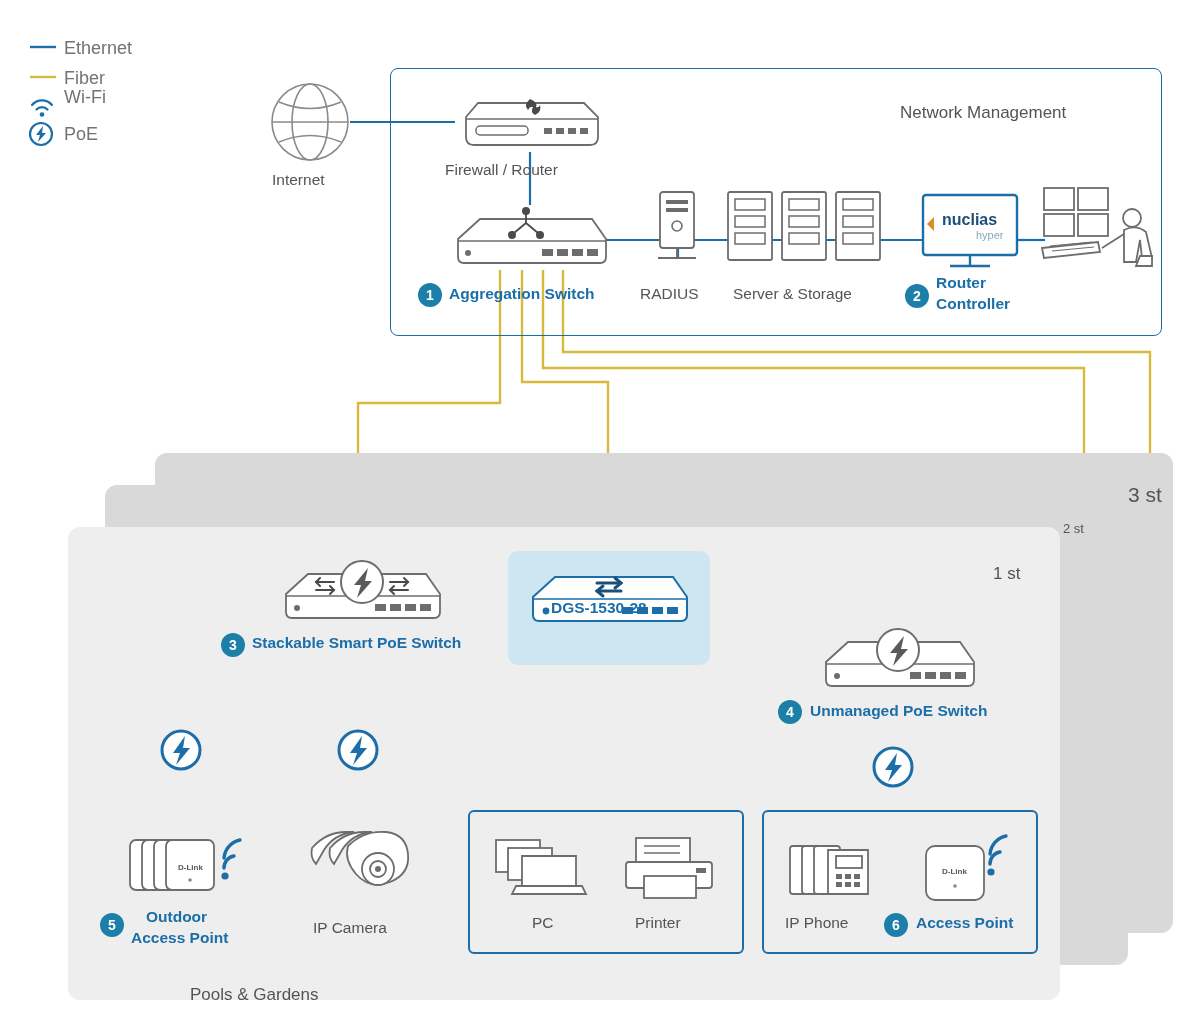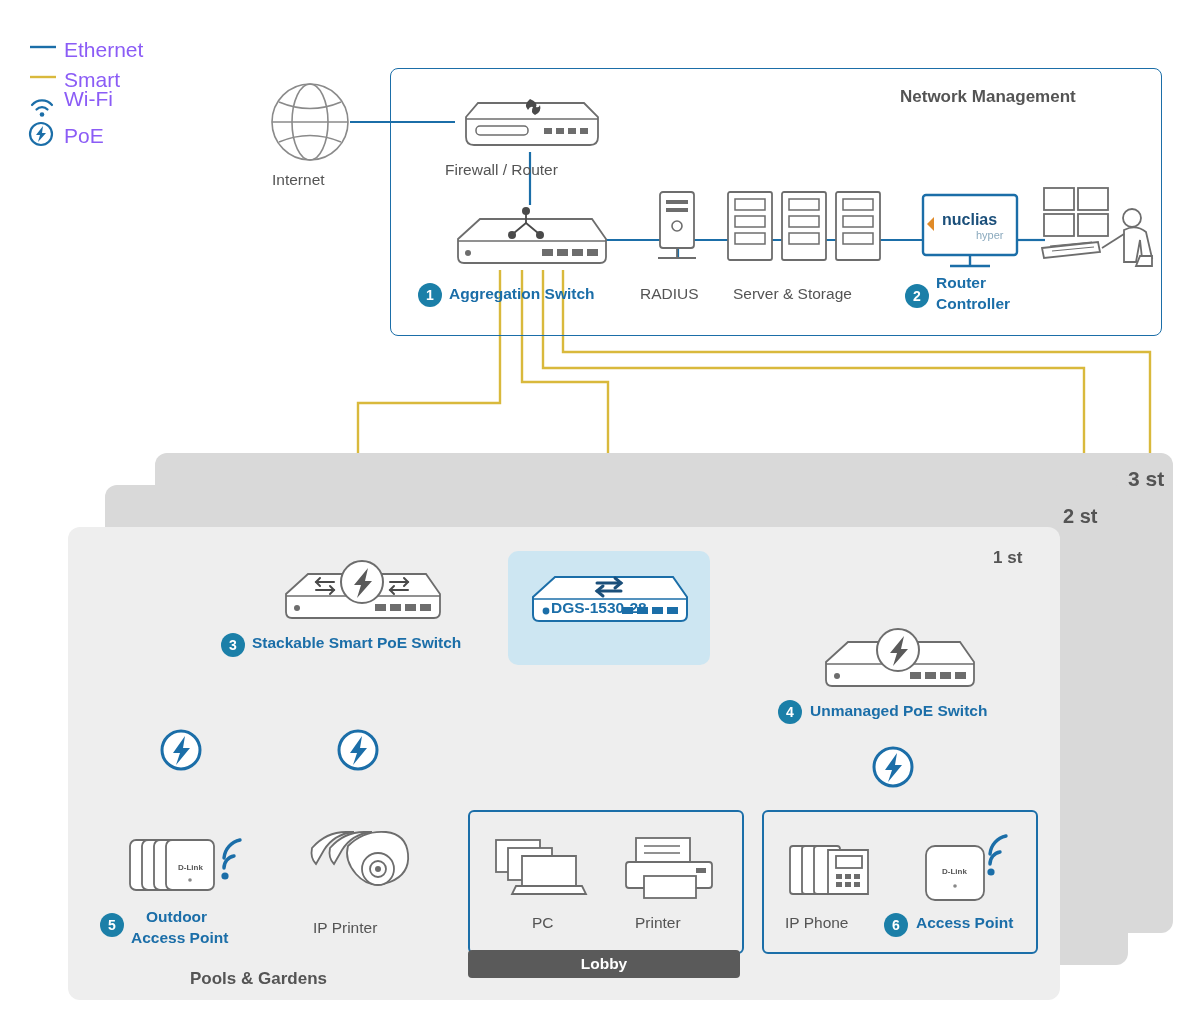--- a/index.html
+++ b/index.html
@@ -3,24 +3,24 @@
 <meta charset="utf-8">
 <style>
   html,body{margin:0;padding:0;background:#ffffff;}
   body{width:1200px;height:1034px;position:relative;font-family:"Liberation Sans",sans-serif;overflow:hidden;}
   #stage{position:absolute;left:0;top:0;width:1200px;height:1034px;}
   .abs{position:absolute;}
   svg.layer{position:absolute;left:0;top:0;width:1200px;height:1034px;overflow:visible;}
   .lbl{position:absolute;font-size:15.5px;color:#4a4a4a;white-space:nowrap;}
   .lbl-blue{color:#1b6ea8;font-weight:bold;}
   .lbl-dark{color:#545454;}
-  .bold{font-weight:bold;}
+  .bold{font-weight:normal;margin-top:16px;}
   .num{position:absolute;width:24px;height:24px;border-radius:50%;background:#1b7fa8;color:#fff;
        font-size:14px;font-weight:bold;display:flex;align-items:center;justify-content:center;}
-  .legend-txt{position:absolute;font-size:21px;color:#8b5cf6;text-align:center;}
+  .legend-txt{position:absolute;font-size:18px;color:#737373;text-align:center;}
   .floor{position:absolute;background:#d9d9d9;border-radius:12px;}
   .floor1{position:absolute;background:#eeeeee;border-radius:12px;}
   .zone{position:absolute;border:2px solid #1b6ea8;border-radius:6px;background:transparent;}
   .zonebar{position:absolute;background:#5a5a5a;border-radius:4px;color:#fff;font-size:15.5px;
            font-weight:bold;display:flex;align-items:center;justify-content:center;}
   .hl{position:absolute;background:#cde6f2;border-radius:10px;}
   .mgmt{position:absolute;border:1.6px solid #1b6ea8;border-radius:8px;}
 </style>
 </head>
 <body>
@@ -71,21 +71,21 @@
 
   <div>
     <svg class="abs" style="left:28px;top:38px;width:30px;height:18px">
       <line x1="2" y1="9" x2="28" y2="9" stroke="#1b6ea8" stroke-width="2.4"></line>
     </svg>
     <div class="legend-txt" style="left:64px;top:38px">Ethernet</div>
 
     <svg class="abs" style="left:28px;top:68px;width:30px;height:18px">
       <line x1="2" y1="9" x2="28" y2="9" stroke="#d9b93c" stroke-width="2.4"></line>
     </svg>
-    <div class="legend-txt" style="left:64px;top:68px">Smart</div>
+    <div class="legend-txt" style="left:64px;top:68px">Fiber</div>
 
     <svg class="abs" style="left:30px;top:96px;width:26px;height:22px">
       <g fill="none" stroke="#1b6ea8" stroke-width="2.2" stroke-linecap="round">
         <path d="M2,9 A13,13 0 0,1 22,9"></path>
         <path d="M6.5,13.5 A7.5,7.5 0 0,1 17.5,13.5"></path>
       </g>
       <circle cx="12" cy="18.5" r="2.3" fill="#1b6ea8"></circle>
     </svg>
     <div class="legend-txt" style="left:64px;top:87px">Wi-Fi</div>
 
@@ -200,21 +200,21 @@
     <circle cx="92" cy="32" r="9" fill="none" stroke="#6d6d6d" stroke-width="1.8"></circle>
     <path d="M84,44 q12,-6 22,2 l6,26 l-10,0 l-2,-18 l-4,22 l-12,0 Z" fill="#ffffff" stroke="#6d6d6d" stroke-width="1.8"></path>
     <path d="M84,48 L62,62" fill="none" stroke="#6d6d6d" stroke-width="1.8"></path>
     <path d="M100,70 L112,70 L112,80 L96,80 Z" fill="#ffffff" stroke="#6d6d6d" stroke-width="1.8"></path>
   </svg>
 
   <div class="floor" style="left:155px;top:453px;width:1018px;height:480px"></div>
   <div class="lbl lbl-dark bold" style="left:1128px;top:467px;font-size:21px">3 st</div>
 
   <div class="floor" style="left:105px;top:485px;width:1023px;height:480px"></div>
-  <div class="lbl lbl-dark bold" style="left:1063px;top:505px;font-size:20px">2 st</div>
+  <div class="lbl lbl-dark bold" style="left:1063px;top:505px;font-size:13px">2 st</div>
 
   <div class="floor1" style="left:68px;top:527px;width:992px;height:473px"></div>
   <div class="lbl lbl-dark bold" style="left:993px;top:548px;font-size:17px">1 st</div>
 
   <div class="hl" style="left:508px;top:551px;width:202px;height:114px"></div>
 
   <svg class="abs" style="left:280px;top:560px;width:165px;height:62px">
     <path d="M6,34 L28,14 L146,14 L160,34 L160,52 Q160,58 154,58 L12,58 Q6,58 6,52 Z" fill="#ffffff" stroke="#6d6d6d" stroke-width="1.8"></path>
     <path d="M6,36 L160,36" stroke="#6d6d6d" stroke-width="1.3"></path>
     <circle cx="17" cy="48" r="3" fill="#6d6d6d"></circle>
@@ -310,24 +310,23 @@
   <svg class="abs" style="left:308px;top:826px;width:106px;height:76px">
     <g fill="#ffffff" stroke="#6d6d6d" stroke-width="1.8">
       <path d="M4,22 q14,-16 34,-16 l8,0 q-20,2 -30,18 l-8,14 q-6,-6 -4,-16 Z"></path>
       <path d="M22,22 q14,-16 34,-16 l8,0 q-20,2 -30,18 l-8,14 q-6,-6 -4,-16 Z"></path>
       <path d="M40,20 q16,-16 38,-14 q20,2 22,22 q2,20 -18,28 q-20,8 -34,-8 q-12,-14 -8,-28 Z"></path>
     </g>
     <circle cx="70" cy="43" r="16" fill="#ffffff" stroke="#6d6d6d" stroke-width="1.8"></circle>
     <circle cx="70" cy="43" r="8" fill="#ffffff" stroke="#6d6d6d" stroke-width="1.8"></circle>
     <circle cx="70" cy="43" r="3" fill="#6d6d6d"></circle>
   </svg>
-  <div class="lbl lbl-dark" style="left:313px;top:919px">IP Printer</div>
+  <div class="lbl lbl-dark" style="left:313px;top:919px">IP Camera</div>
 
   <div class="zone" style="left:468px;top:810px;width:272px;height:140px"></div>
-  <div class="zonebar" style="left:468px;top:950px;width:272px;height:28px">Lobby</div>
 
   <svg class="abs" style="left:490px;top:832px;width:110px;height:70px">
     <g fill="#ffffff" stroke="#6d6d6d" stroke-width="1.8">
       <rect x="6" y="8" width="44" height="32"></rect>
       <rect x="18" y="16" width="44" height="32"></rect>
       <path d="M32,24 L86,24 L86,54 L32,54 Z"></path>
       <path d="M26,54 L92,54 L96,62 L22,62 Z"></path>
     </g>
   </svg>
   <div class="lbl lbl-dark" style="left:532px;top:914px">PC</div>

